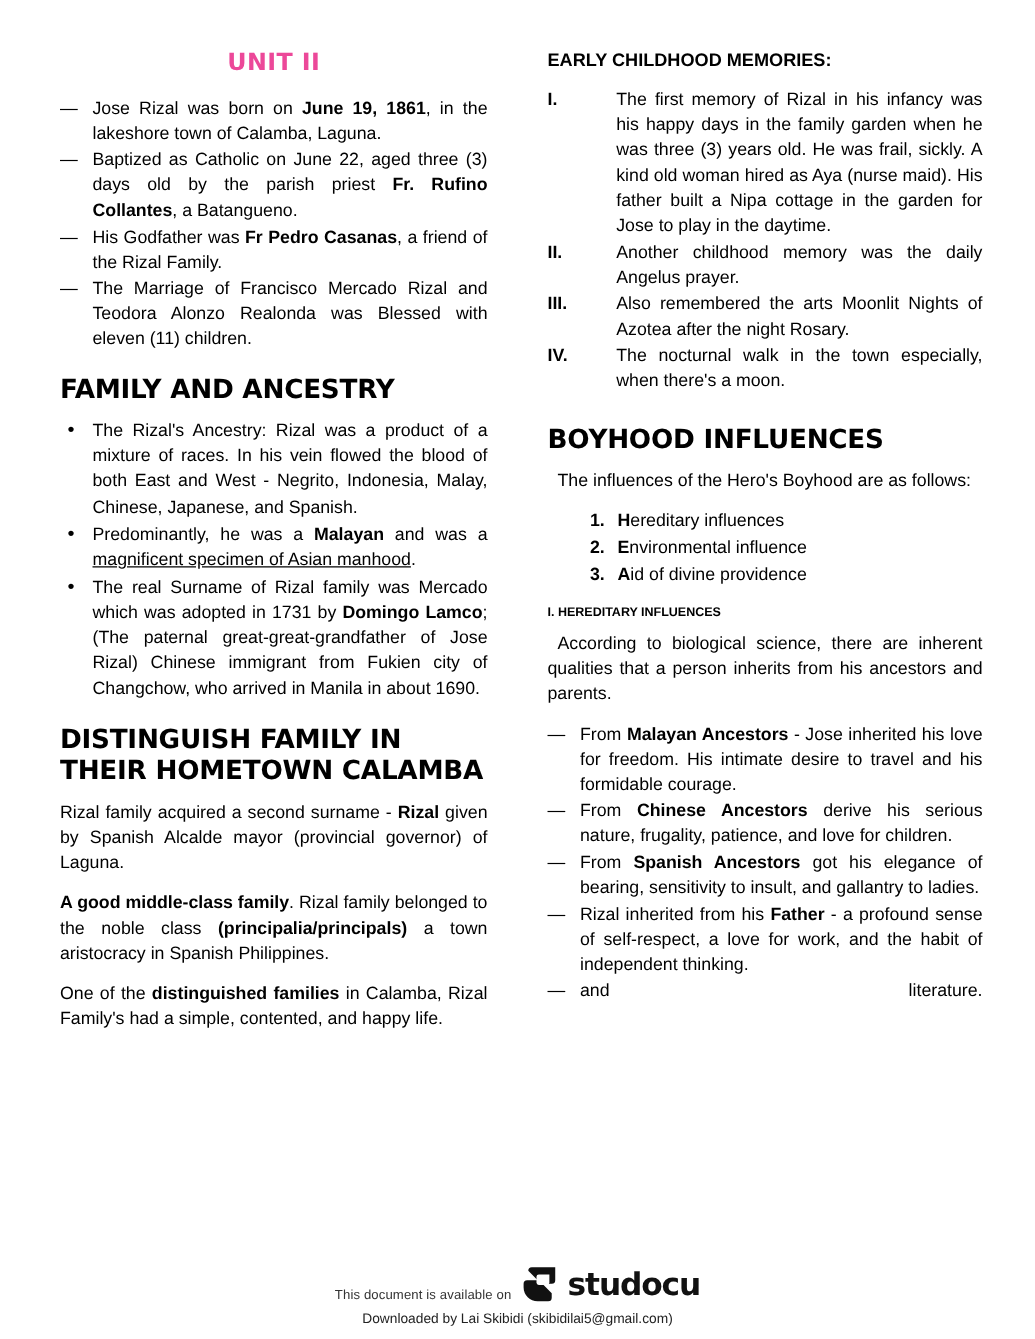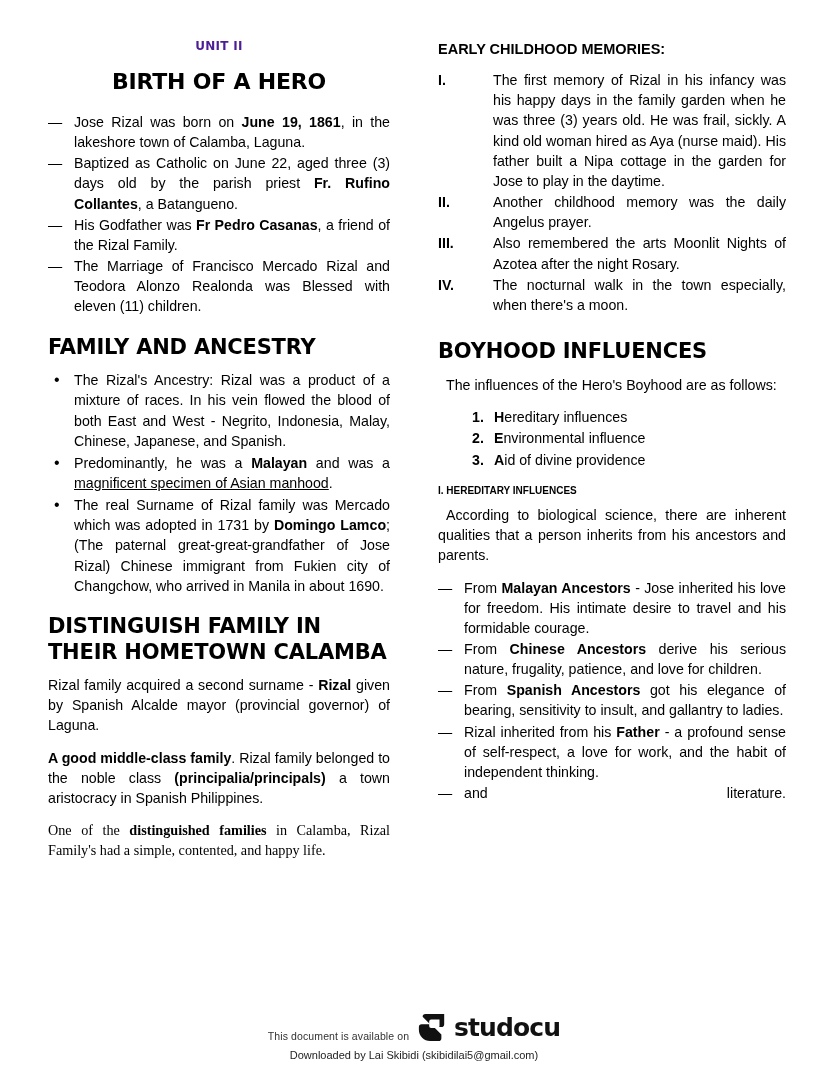--- a/index.html
+++ b/index.html
@@ -42,24 +42,24 @@
   }
   .col-right {
     width: 408px;
     padding-left: 18px;
     padding-right: 42px;
   }
 
   
   .unit-title {
     text-align: center;
-    color: #4c1d95;
+    color: #ec4899;
     font-family: "DejaVu Sans", "Liberation Sans", sans-serif;
     font-weight: 700;
-    font-size: 12px;
+    font-size: 19px;
     letter-spacing: 0.3px;
     margin: 0 0 16px 0;
     line-height: 1.1;
   }
   .display-h {
     font-family: "DejaVu Sans", "Liberation Sans", sans-serif;
     font-weight: 700;
     font-size: 21px;
     letter-spacing: -0.2px;
     line-height: 1.22;
@@ -91,21 +91,21 @@
   
   p.body-text {
     font-size: 14.2px;
     line-height: 1.42;
     text-align: justify;
     margin: 0 0 12px 0;
   }
   p.body-text.lead {
     text-indent: 8px;
   }
-  p.body-text:last-child { margin-bottom: 4px; font-family: Liberation Serif, serif; }
+  p.body-text:last-child { margin-bottom: 4px; }
 
   
   ul.dash-list, ul.dot-list, ol.num-list, ol.roman-list {
     list-style: none;
     margin: 0;
     padding: 0;
   }
   ul.dash-list > li {
     position: relative;
     padding-left: 26px;
@@ -225,21 +225,20 @@
 <body>
 
 <div class="page">
 
   <div class="columns">
 
     <div class="col col-left">
 
       <div class="unit-title">UNIT II</div>
 
-      <h1 class="display-h center">BIRTH OF A HERO</h1>
 
       <ul class="dash-list">
           <li><span class="marker">—</span><span>Jose Rizal was born on <b>June 19, 1861</b>, in the lakeshore town of Calamba, Laguna.</span></li>
           <li><span class="marker">—</span><span>Baptized as Catholic on June 22, aged three (3) days old by the parish priest <b>Fr. Rufino Collantes</b>, a Batangueno.</span></li>
           <li><span class="marker">—</span><span>His Godfather was <b>Fr Pedro Casanas</b>, a friend of the Rizal Family.</span></li>
           <li><span class="marker">—</span><span>The Marriage of Francisco Mercado Rizal and Teodora Alonzo Realonda was Blessed with eleven (11) children.</span></li>
         </ul>
 
       <h2 class="display-h sec">FAMILY AND ANCESTRY</h2>
 

